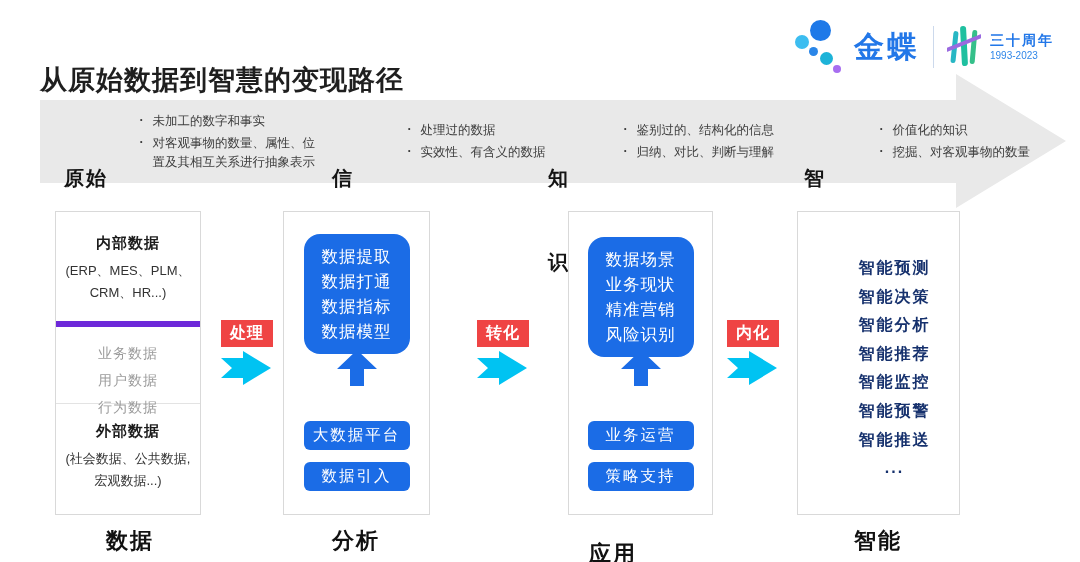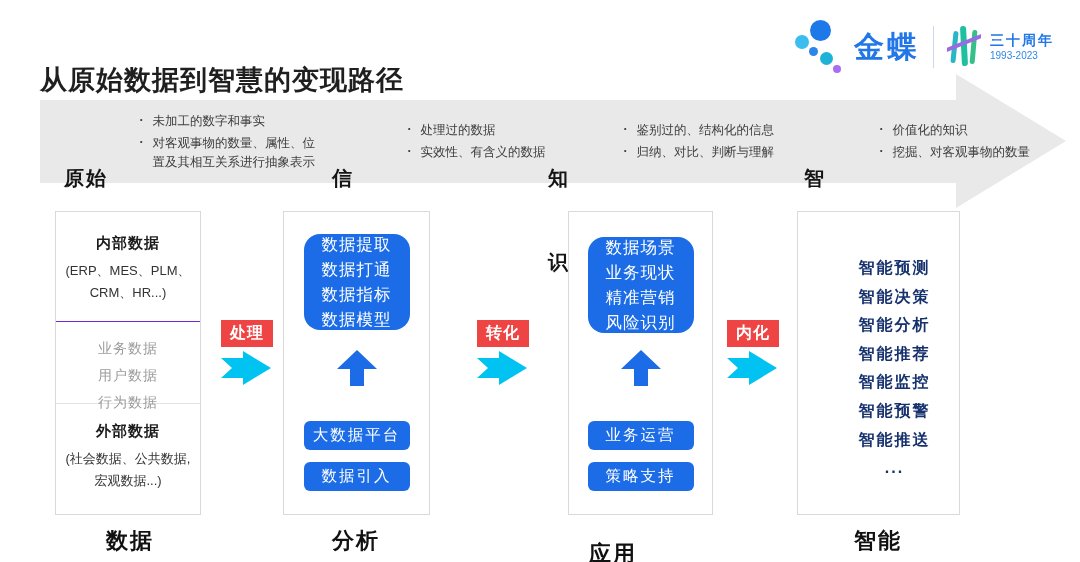--- a/index.html
+++ b/index.html
@@ -36,26 +36,26 @@
   .stage3 { left:508px; } .stage3 .stage-points { margin-top:13px; width:178px; }
   .stage4 { left:764px; } .stage4 .stage-points { margin-top:13px; width:168px; }
   
   .col { position:absolute; top:211px; height:304px; background:#fff; border:1px solid #d9d9d9; box-sizing:border-box; }
   .col1 { left:55px;  width:146px; }
   .col2 { left:283px; width:147px; }
   .col3 { left:568px; width:145px; }
   .col4 { left:797px; width:163px;padding-left:32px; }
   .c1-sec { text-align:center; box-sizing:border-box; }
   .c1-sec1 { height:109px; padding-top:22px; }
-  .c1-sec2 { height:82px; border-top:1px solid #6d28d9; padding-top:13px; }
+  .c1-sec2 { height:82px; border-top:6px solid #6d28d9; padding-top:13px; }
   .c1-sec3 { border-top:1px solid #e3e3e3; padding-top:18px; }
   .c1-heading { font-size:15px; font-weight:800; color:#1c1c1c; margin-bottom:7px; letter-spacing:1px; }
   .c1-note { font-size:13px; color:#333; line-height:22px; padding:0 6px; }
   .c1-item { font-size:14px; color:#9b9b9b; line-height:27px; letter-spacing:1px; }
-  .process-box { position:absolute; left:50%; transform:translateX(-50%); width:106px; height:96px;
+  .process-box { position:absolute; left:50%; transform:translateX(-50%); width:106px; height:120px;
     background:#1b6ce6; border-radius:16px; color:#fff; display:flex; flex-direction:column;
     justify-content:center; align-items:center; font-size:16.5px; line-height:25px; letter-spacing:1px; }
   .col2 .process-box { top:22px; } .col3 .process-box { top:25px; }
   .up-arrow { position:absolute; left:50%; transform:translateX(-50%); top:138px; }
   .btn { position:absolute; left:50%; transform:translateX(-50%); width:106px; height:29px;
     background:#1b6ce6; border-radius:6px; color:#fff; font-size:15.5px; letter-spacing:2px;
     display:flex; align-items:center; justify-content:center; }
   .btn-a { top:209px; } .btn-b { top:250px; }
   .c4-list { padding-top:42px; text-align:center; }
   .c4-item { font-size:16px; font-weight:800; color:#16316d; line-height:28.6px; letter-spacing:2px; }

